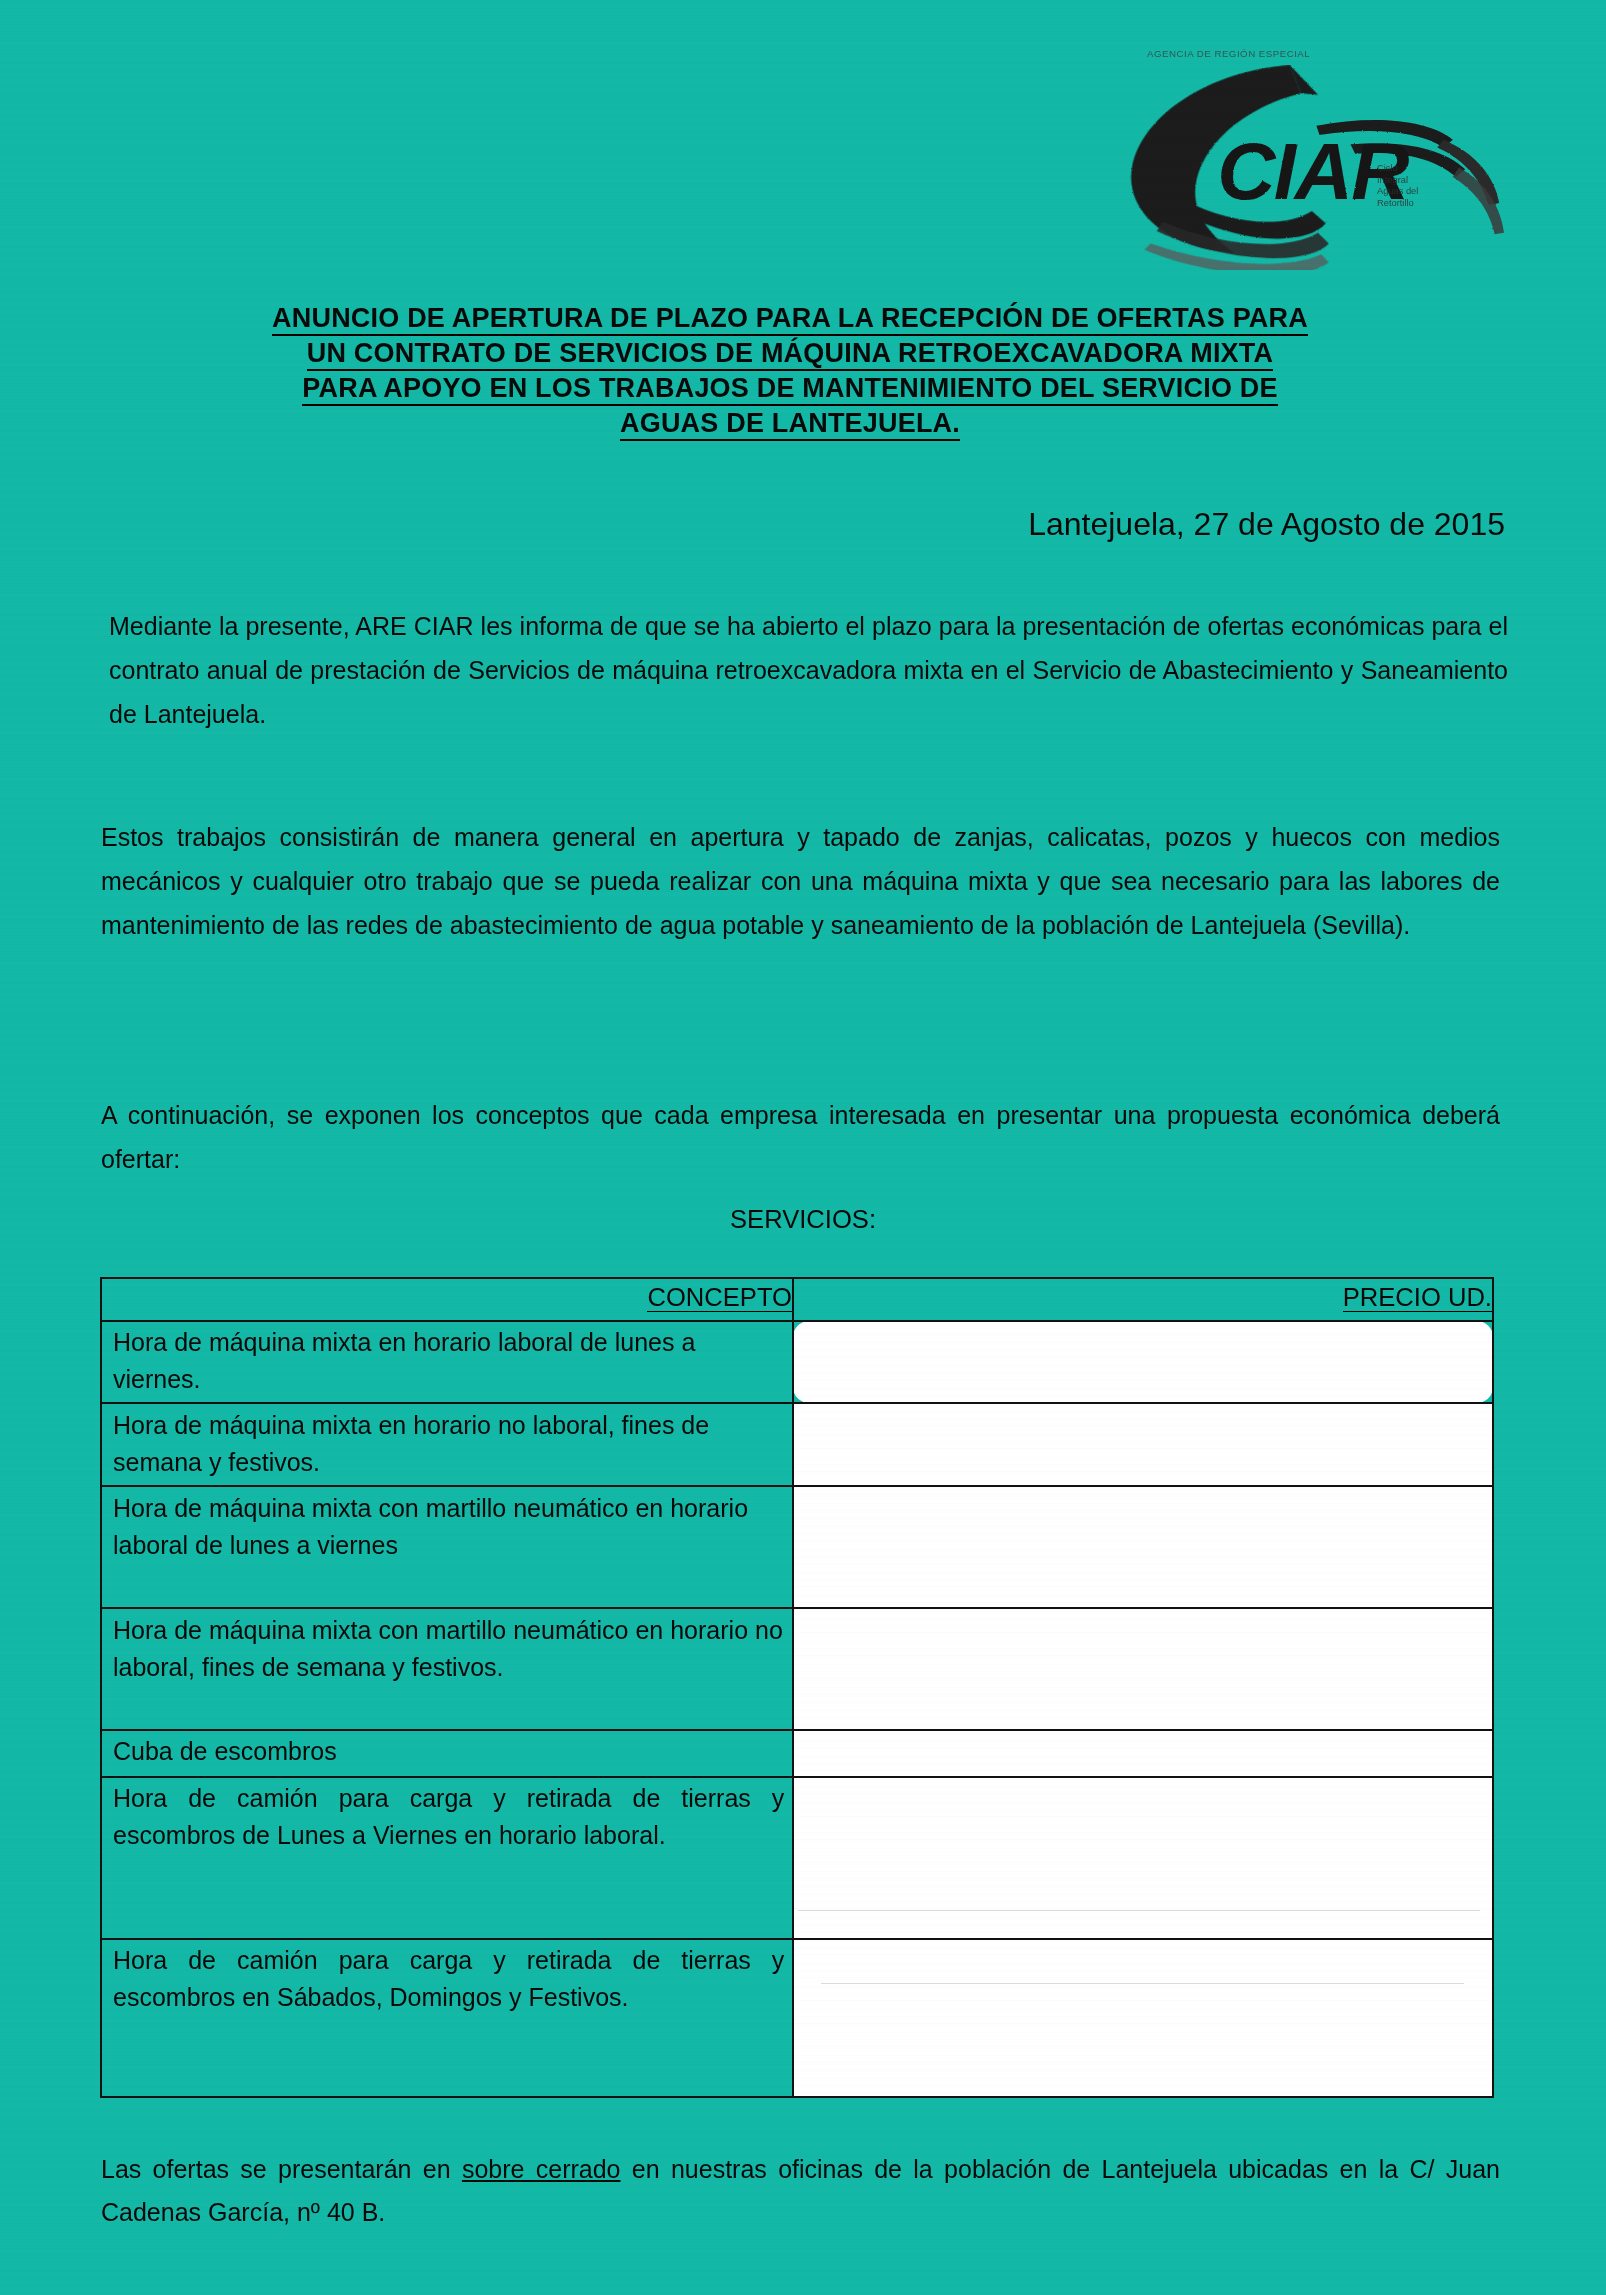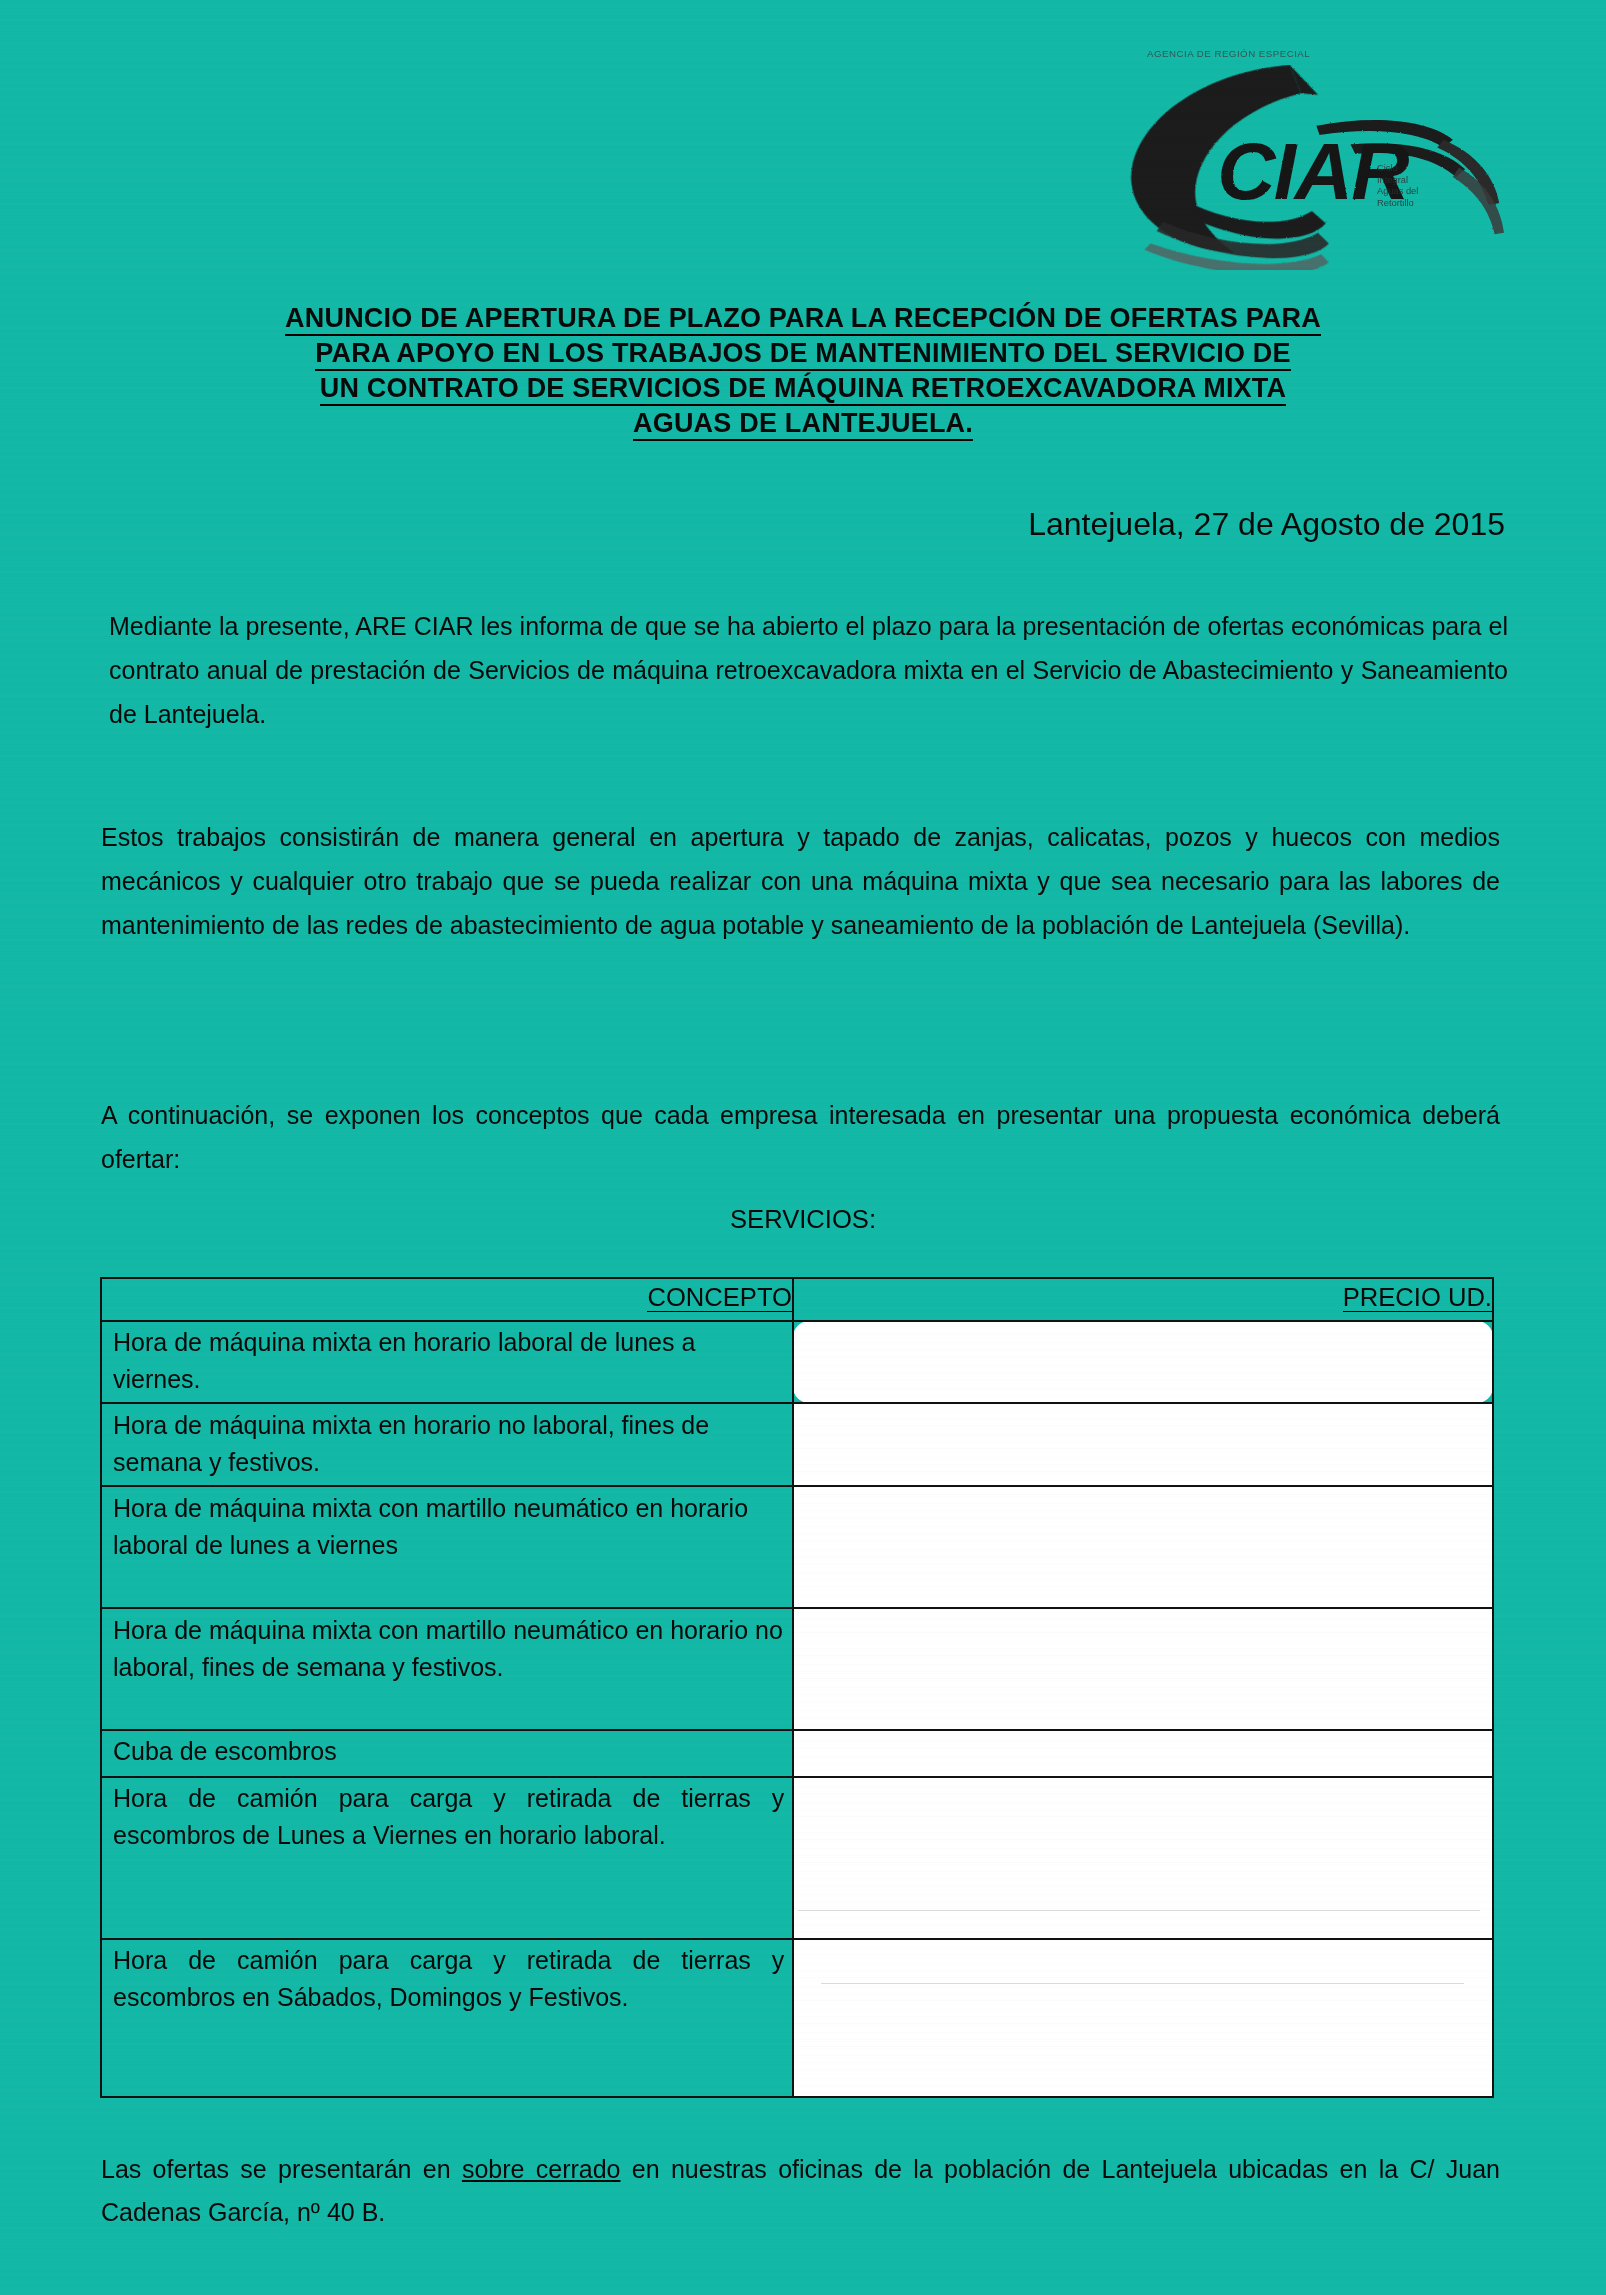--- a/index.html
+++ b/index.html
@@ -60,21 +60,21 @@
     line-height: 11.6px;
     color: #2e2e2e;
     filter: blur(0.2px);
     opacity: 0.85;
   }
 
   
   .doc-title {
     position: absolute;
     top: 301px;
-    left: 101px;
+    left: 88px;
     width: 1404px;
     text-align: center;
     font-size: 27px;
     font-weight: bold;
     line-height: 35px;
     letter-spacing: 0.2px;
   }
   .doc-title .tl {
     display: block;
   }
@@ -239,22 +239,22 @@
     <div class="logo-tagline">
       <div>Ciclo</div>
       <div>Integral</div>
       <div>Aguas del</div>
       <div>Retortillo</div>
     </div>
   </div>
 
   <div class="doc-title">
     <span class="tl"><span>ANUNCIO DE APERTURA DE PLAZO PARA LA RECEPCIÓN DE OFERTAS PARA</span></span>
+    <span class="tl"><span>UN CONTRATO DE SERVICIOS DE MÁQUINA RETROEXCAVADORA MIXTA</span></span>
     <span class="tl"><span>PARA APOYO EN LOS TRABAJOS DE MANTENIMIENTO DEL SERVICIO DE</span></span>
-    <span class="tl"><span>UN CONTRATO DE SERVICIOS DE MÁQUINA RETROEXCAVADORA MIXTA</span></span>
     <span class="tl"><span>AGUAS DE LANTEJUELA.</span></span>
   </div>
 
   <div class="date-line">Lantejuela, 27 de Agosto de 2015</div>
 
   <div class="para" id="p1">Mediante la presente, ARE CIAR les informa de que se ha abierto el plazo para la presentación de ofertas económicas para el contrato anual de prestación de Servicios de máquina retroexcavadora mixta en el Servicio de Abastecimiento y Saneamiento de Lantejuela.</div>
 
   <div class="para" id="p2">Estos trabajos consistirán de manera general en apertura y tapado de zanjas, calicatas, pozos y huecos con medios mecánicos y cualquier otro trabajo que se pueda realizar con una máquina mixta y que sea necesario para las labores de mantenimiento de las redes de abastecimiento de agua potable y saneamiento de la población de Lantejuela (Sevilla).</div>
 
   <div class="para" id="p3">A continuación, se exponen los conceptos que cada empresa interesada en presentar una propuesta económica deberá ofertar:</div>

